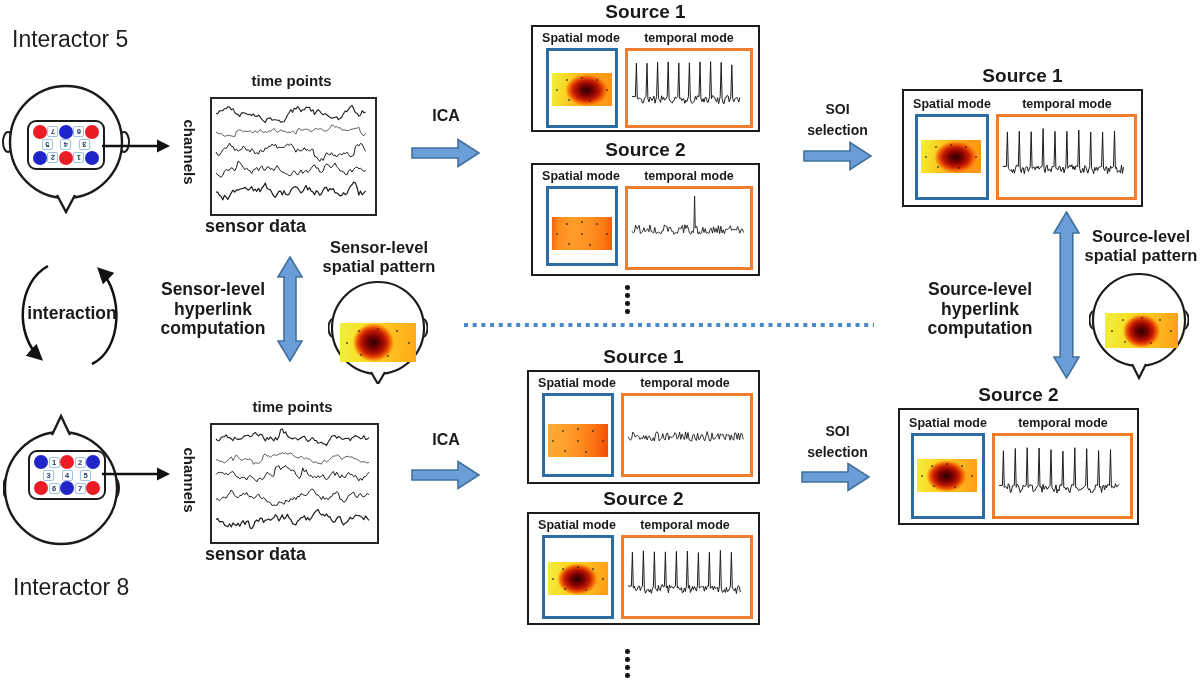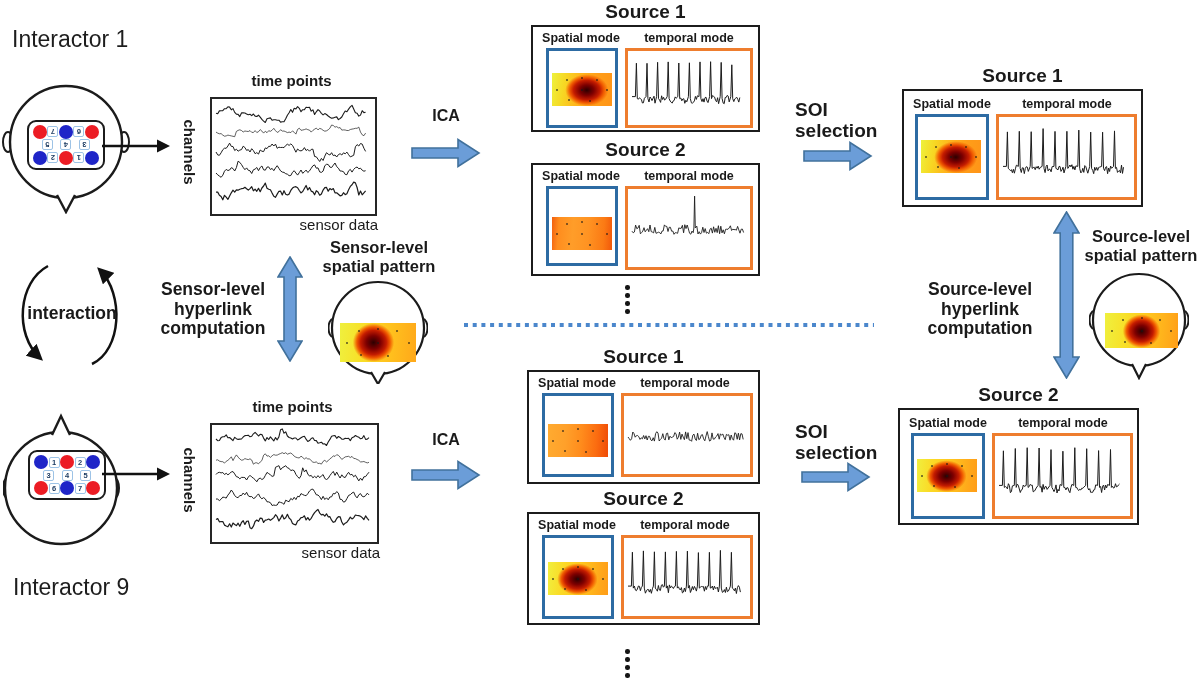--- a/index.html
+++ b/index.html
@@ -1,25 +1,25 @@
 <!DOCTYPE html>
 <html><head>
 <meta charset="utf-8">
 <style>
   html,body{margin:0;padding:0;background:#fff}
   #figure{position:relative;width:1200px;height:681px;background:#fff;overflow:hidden;
           font-family:"Liberation Sans",sans-serif;color:#1a1a1a}
   .abs{position:absolute}
   .big-label{font-size:23px;color:#1d1d1d;white-space:nowrap}
   .ica-label{font-size:16px;font-weight:700;text-align:center}
-  .soi-label{font-size:19px;font-weight:700;text-align:left;line-height:21px}
+  .soi-label{font-size:14px;font-weight:700;text-align:center;line-height:21px}
   .hl-label{font-size:17.5px;font-weight:700;text-align:center;line-height:19.5px}
   .sp-label{font-size:16.5px;font-weight:700;text-align:center;line-height:19px}
   .axis-label{font-size:15px;font-weight:700;text-align:center;white-space:nowrap}
-  .data-label{font-size:15px;font-weight:400;text-align:right}
+  .data-label{font-size:18px;font-weight:700;text-align:left}
   .mode-label{font-size:12.5px;font-weight:700;text-align:center;white-space:nowrap}
   .interaction-label{font-size:17.5px;font-weight:700;text-align:center}
   .rot90{transform:translate(-50%,-50%) rotate(90deg);transform-origin:center}
   .sensor-box{border:2px solid #262626;background:#fff}
   .source-group{position:absolute}
   .source-title{font-size:19px;font-weight:700;text-align:center;margin-bottom:2px;white-space:nowrap}
   .source-frame{position:relative;border:2px solid #1c1c1c;background:#fff;box-sizing:border-box}
   .blue-box{position:absolute;border:3px solid #2d6ba3;background:#fff;box-sizing:border-box}
   .orange-box{position:absolute;border:3px solid #ee7d2e;background:#fff;box-sizing:border-box}
   .mid-frame{width:229px}
@@ -59,21 +59,21 @@
   .el-num{width:11px;height:11px;border:1px solid #9dc3e6;background:#fff;font-size:7.5px;font-weight:700;color:#17375e;
           display:inline-flex;align-items:center;justify-content:center;border-radius:2px;box-sizing:border-box}
   .vdots{display:flex;flex-direction:column;gap:3.5px}
   .vdots i{width:4.5px;height:4.5px;background:#151515;border-radius:50%}
 </style>
 </head>
 <body>
 
 <div id="figure">
 
-  <div class="abs big-label" style="left:12px;top:26px">Interactor 1</div>
+  <div class="abs big-label" style="left:12px;top:26px">Interactor 5</div>
 
   <div class="abs" style="left:2px;top:80px;width:128px;height:134px">
     <svg width="128" height="134">
       <ellipse cx="6" cy="62" rx="5" ry="10" fill="#fff" stroke="#1b1b1b" stroke-width="2"></ellipse>
       <ellipse cx="122" cy="62" rx="5" ry="10" fill="#fff" stroke="#1b1b1b" stroke-width="2"></ellipse>
       <circle cx="64" cy="62" r="56" fill="#fff" stroke="#1b1b1b" stroke-width="2.4"></circle>
       <polygon points="55,115 73,115 64,132" fill="#fff"></polygon>
       <polyline points="55,115 64,132 73,115" fill="none" stroke="#1b1b1b" stroke-width="2.4"></polyline>
     </svg>
     <div class="electrode-board" style="left:25px;top:40px;width:78px;height:50px">
@@ -345,21 +345,21 @@
     <svg class="trace" width="159" height="111" style="margin:1px">
         <polyline points="3.0,13.0 4.7,14.7 6.4,14.5 8.1,11.6 9.8,10.8 11.5,10.7 13.2,8.9 14.9,11.8 16.6,11.5 18.3,13.0 20.0,14.6 21.7,11.3 23.4,12.7 25.1,13.4 26.8,13.1 28.5,13.0 30.2,11.0 31.9,9.6 33.6,9.5 35.3,9.2 37.0,10.8 38.7,10.3 40.4,7.8 42.1,6.4 43.8,8.1 45.5,10.0 47.2,8.3 48.9,8.6 50.6,12.1 52.3,14.9 54.0,11.6 55.7,13.5 57.4,10.9 59.1,12.9 60.8,14.9 62.5,11.6 64.2,13.8 65.9,10.9 67.6,3.7 69.3,2.9 71.0,7.2 72.7,5.8 74.4,10.0 76.1,11.5 77.8,12.0 79.5,13.0 81.2,12.0 82.9,12.0 84.6,14.0 86.3,13.0 88.0,11.7 89.7,10.7 91.4,10.3 93.1,13.2 94.8,15.5 96.5,14.6 98.2,12.5 99.9,11.7 101.6,14.5 103.3,14.6 105.0,17.3 106.7,16.8 108.4,16.2 110.1,18.0 111.8,17.8 113.5,19.5 115.2,16.0 116.9,13.4 118.6,10.2 120.3,9.8 122.0,9.6 123.7,12.3 125.4,10.5 127.1,11.4 128.8,13.1 130.5,13.3 132.2,12.3 133.9,12.5 135.6,12.2 137.3,14.6 139.0,11.8 140.7,11.1 142.4,9.5 144.1,10.4 145.8,11.2 147.5,12.8 149.2,12.2 150.9,9.6 152.6,13.4 154.3,13.2 156.0,11.7" fill="none" stroke="#1c1c1c" stroke-width="1.1" stroke-linejoin="round"></polyline>
         <polyline points="3.0,34.2 4.7,33.8 6.4,35.1 8.1,35.6 9.8,35.7 11.5,37.1 13.2,35.3 14.9,34.3 16.6,32.8 18.3,30.8 20.0,34.6 21.7,31.4 23.4,28.9 25.1,31.1 26.8,33.0 28.5,34.2 30.2,33.9 31.9,32.6 33.6,33.2 35.3,33.6 37.0,32.8 38.7,34.0 40.4,38.2 42.1,36.9 43.8,36.8 45.5,37.8 47.2,36.0 48.9,34.5 50.6,29.2 52.3,27.8 54.0,30.1 55.7,29.8 57.4,31.4 59.1,29.8 60.8,28.6 62.5,29.2 64.2,29.1 65.9,28.2 67.6,27.5 69.3,26.7 71.0,27.7 72.7,26.7 74.4,28.2 76.1,27.5 77.8,27.0 79.5,28.3 81.2,30.2 82.9,31.2 84.6,31.7 86.3,32.0 88.0,30.1 89.7,31.5 91.4,33.0 93.1,31.7 94.8,33.0 96.5,32.8 98.2,34.7 99.9,36.2 101.6,36.4 103.3,35.9 105.0,37.5 106.7,37.3 108.4,38.1 110.1,35.4 111.8,34.3 113.5,35.9 115.2,34.7 116.9,32.8 118.6,31.7 120.3,29.8 122.0,30.4 123.7,28.7 125.4,29.3 127.1,31.2 128.8,33.4 130.5,32.2 132.2,30.9 133.9,30.6 135.6,30.3 137.3,31.5 139.0,30.4 140.7,32.4 142.4,32.6 144.1,33.5 145.8,34.3 147.5,35.9 149.2,35.8 150.9,35.5 152.6,36.3 154.3,36.9 156.0,36.3" fill="none" stroke="#1c1c1c" stroke-width="0.7" stroke-linejoin="round"></polyline>
         <polyline points="3.0,48.5 4.7,46.8 6.4,46.3 8.1,46.9 9.8,46.5 11.5,48.5 13.2,47.3 14.9,48.8 16.6,47.6 18.3,45.9 20.0,45.6 21.7,47.9 23.4,50.7 25.1,51.1 26.8,52.8 28.5,51.4 30.2,51.4 31.9,51.6 33.6,54.0 35.3,51.1 37.0,49.3 38.7,51.0 40.4,52.2 42.1,53.7 43.8,55.8 45.5,52.9 47.2,52.1 48.9,53.5 50.6,52.6 52.3,49.5 54.0,46.4 55.7,47.6 57.4,48.8 59.1,50.4 60.8,49.9 62.5,41.3 64.2,40.5 65.9,39.7 67.6,43.8 69.3,41.7 71.0,40.8 72.7,39.7 74.4,41.8 76.1,42.4 77.8,44.6 79.5,44.0 81.2,44.7 82.9,48.4 84.6,50.7 86.3,52.4 88.0,49.7 89.7,41.8 91.4,45.9 93.1,43.9 94.8,48.0 96.5,50.1 98.2,49.4 99.9,51.8 101.6,50.3 103.3,51.8 105.0,49.6 106.7,51.7 108.4,49.9 110.1,48.6 111.8,52.5 113.5,53.5 115.2,52.4 116.9,49.6 118.6,47.3 120.3,45.4 122.0,49.4 123.7,46.1 125.4,49.3 127.1,52.0 128.8,48.8 130.5,51.1 132.2,51.5 133.9,48.5 135.6,46.3 137.3,48.9 139.0,48.3 140.7,50.8 142.4,49.2 144.1,52.0 145.8,54.9 147.5,52.2 149.2,54.3 150.9,50.8 152.6,50.6 154.3,48.3 156.0,46.2" fill="none" stroke="#1c1c1c" stroke-width="1" stroke-linejoin="round"></polyline>
         <polyline points="3.0,73.0 4.7,73.1 6.4,74.6 8.1,73.2 9.8,71.1 11.5,71.4 13.2,72.1 14.9,69.1 16.6,67.0 18.3,64.0 20.0,66.3 21.7,69.6 23.4,71.1 25.1,71.7 26.8,69.5 28.5,69.5 30.2,67.0 31.9,68.8 33.6,66.3 35.3,69.8 37.0,70.7 38.7,70.5 40.4,72.5 42.1,71.8 43.8,69.6 45.5,67.9 47.2,71.2 48.9,72.8 50.6,71.6 52.3,72.9 54.0,75.8 55.7,75.9 57.4,76.7 59.1,79.5 60.8,79.0 62.5,79.4 64.2,79.0 65.9,75.9 67.6,76.4 69.3,77.0 71.0,78.3 72.7,74.2 74.4,75.1 76.1,75.7 77.8,72.4 79.5,73.9 81.2,71.3 82.9,73.6 84.6,70.3 86.3,70.8 88.0,67.6 89.7,68.5 91.4,69.3 93.1,69.7 94.8,67.7 96.5,65.0 98.2,63.5 99.9,63.1 101.6,65.7 103.3,68.8 105.0,69.0 106.7,70.8 108.4,73.6 110.1,70.3 111.8,73.5 113.5,71.8 115.2,73.8 116.9,71.0 118.6,70.8 120.3,67.4 122.0,67.9 123.7,65.6 125.4,67.1 127.1,73.3 128.8,73.5 130.5,76.1 132.2,75.6 133.9,72.6 135.6,69.4 137.3,68.7 139.0,67.0 140.7,66.1 142.4,69.9 144.1,71.9 145.8,68.8 147.5,67.6 149.2,70.3 150.9,70.8 152.6,69.6 154.3,67.2 156.0,68.9" fill="none" stroke="#1c1c1c" stroke-width="1" stroke-linejoin="round"></polyline>
         <polyline points="3.0,93.5 4.7,92.6 6.4,95.8 8.1,95.5 9.8,95.6 11.5,99.1 13.2,100.0 14.9,100.8 16.6,97.8 18.3,101.0 20.0,97.1 21.7,98.4 23.4,99.6 25.1,97.2 26.8,100.3 28.5,96.5 30.2,94.7 31.9,98.4 33.6,95.4 35.3,95.0 37.0,101.7 38.7,102.7 40.4,100.2 42.1,95.5 43.8,94.0 45.5,95.4 47.2,92.1 48.9,92.3 50.6,96.5 52.3,94.1 54.0,93.8 55.7,93.0 57.4,94.3 59.1,93.0 60.8,91.6 62.5,88.7 64.2,90.7 65.9,95.0 67.6,92.1 69.3,88.9 71.0,93.0 72.7,91.8 74.4,88.3 76.1,92.0 77.8,93.6 79.5,97.5 81.2,98.4 82.9,98.8 84.6,94.9 86.3,93.9 88.0,91.7 89.7,91.4 91.4,89.8 93.1,93.9 94.8,91.6 96.5,94.2 98.2,92.3 99.9,89.2 101.6,86.6 103.3,84.8 105.0,83.5 106.7,87.1 108.4,88.8 110.1,88.3 111.8,90.1 113.5,87.8 115.2,90.8 116.9,90.7 118.6,94.2 120.3,96.3 122.0,95.6 123.7,92.5 125.4,90.7 127.1,90.8 128.8,96.0 130.5,98.9 132.2,97.2 133.9,96.2 135.6,93.9 137.3,91.1 139.0,92.9 140.7,91.8 142.4,89.0 144.1,89.5 145.8,89.6 147.5,90.2 149.2,91.6 150.9,93.5 152.6,89.9 154.3,92.4 156.0,94.4" fill="none" stroke="#1c1c1c" stroke-width="1.2" stroke-linejoin="round"></polyline>
       </svg>
   </div>
   <div class="abs data-label" style="left:205px;top:544px;width:175px">sensor data</div>
 
-  <div class="abs big-label" style="left:13px;top:574px">Interactor 9</div>
+  <div class="abs big-label" style="left:13px;top:574px">Interactor 8</div>
 
   <div class="abs ica-label" style="left:410px;top:431px;width:72px">ICA</div>
   <svg class="abs" style="left:411px;top:460px" width="70" height="30">
     <polygon points="1,10 47,10 47,1.5 68,15 47,28.5 47,20 1,20" fill="#6b9dd8" stroke="#41719c" stroke-width="1.6"></polygon>
   </svg>
 
   <div class="source-group" style="left:527px;top:346px">
     <div class="source-title">Source 1</div>
     <div class="source-frame mid-frame" style="width:233px;height:114px">
       <div class="spatial-label mode-label">Spatial mode</div>

